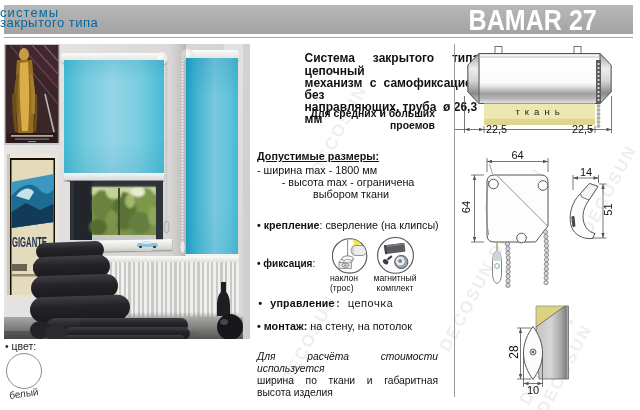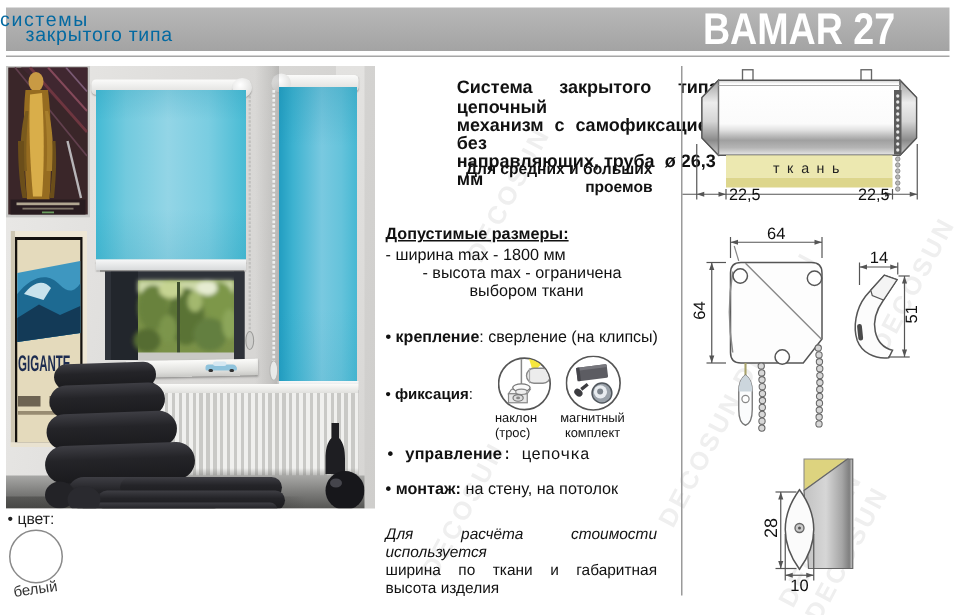--- a/index.html
+++ b/index.html
@@ -14,21 +14,21 @@
   <div class="abs" style="left:520px;top:300px;transform:rotate(-62deg);">DECOSUN DECOSUN</div>
   <div class="abs" style="left:300px;top:330px;transform:rotate(-62deg);">DECOSUN</div>
   <div class="abs" style="left:600px;top:180px;transform:rotate(-62deg);">DECOSUN</div>
   <div class="abs" style="left:330px;top:120px;transform:rotate(-62deg);">DECOSUN</div>
 </div>
 
 <div class="abs" style="left:4px;top:5px;width:629px;height:29px;background:linear-gradient(#b8b8b8,#a3a3a3);"></div>
 
 <div class="abs" style="left:0px;top:7.6px;width:250px;text-align:left;color:#0369a1;font-size:13px;line-height:10.4px;">
   <div style="letter-spacing:1.1px;padding-right:10px;">системы</div>
-  <div style="letter-spacing:0.5px;margin-left:17px;">закрытого типа</div>
+  <div style="letter-spacing:0.5px;">закрытого типа</div>
 </div>
 
 <div class="abs" style="right:43px;top:4.9px;color:#ffffff;font-size:29.5px;font-weight:bold;line-height:29.5px;transform:scaleX(0.85);transform-origin:100% 50%;">BAMAR 27</div>
 
 <div class="abs" style="left:4px;top:37px;width:629px;height:1px;background:#a6a6a6;"></div>
 
 <div class="abs" id="photo" style="left:4px;top:44px;width:246px;height:295px;overflow:hidden;background:linear-gradient(100deg,#eae9e7 0%,#dbdad8 50%,#cfcecc 100%);">
 
   <div class="abs" style="left:220px;top:0;width:19px;height:295px;background:linear-gradient(#e3e2e0,#d6d5d3);"></div>
 

